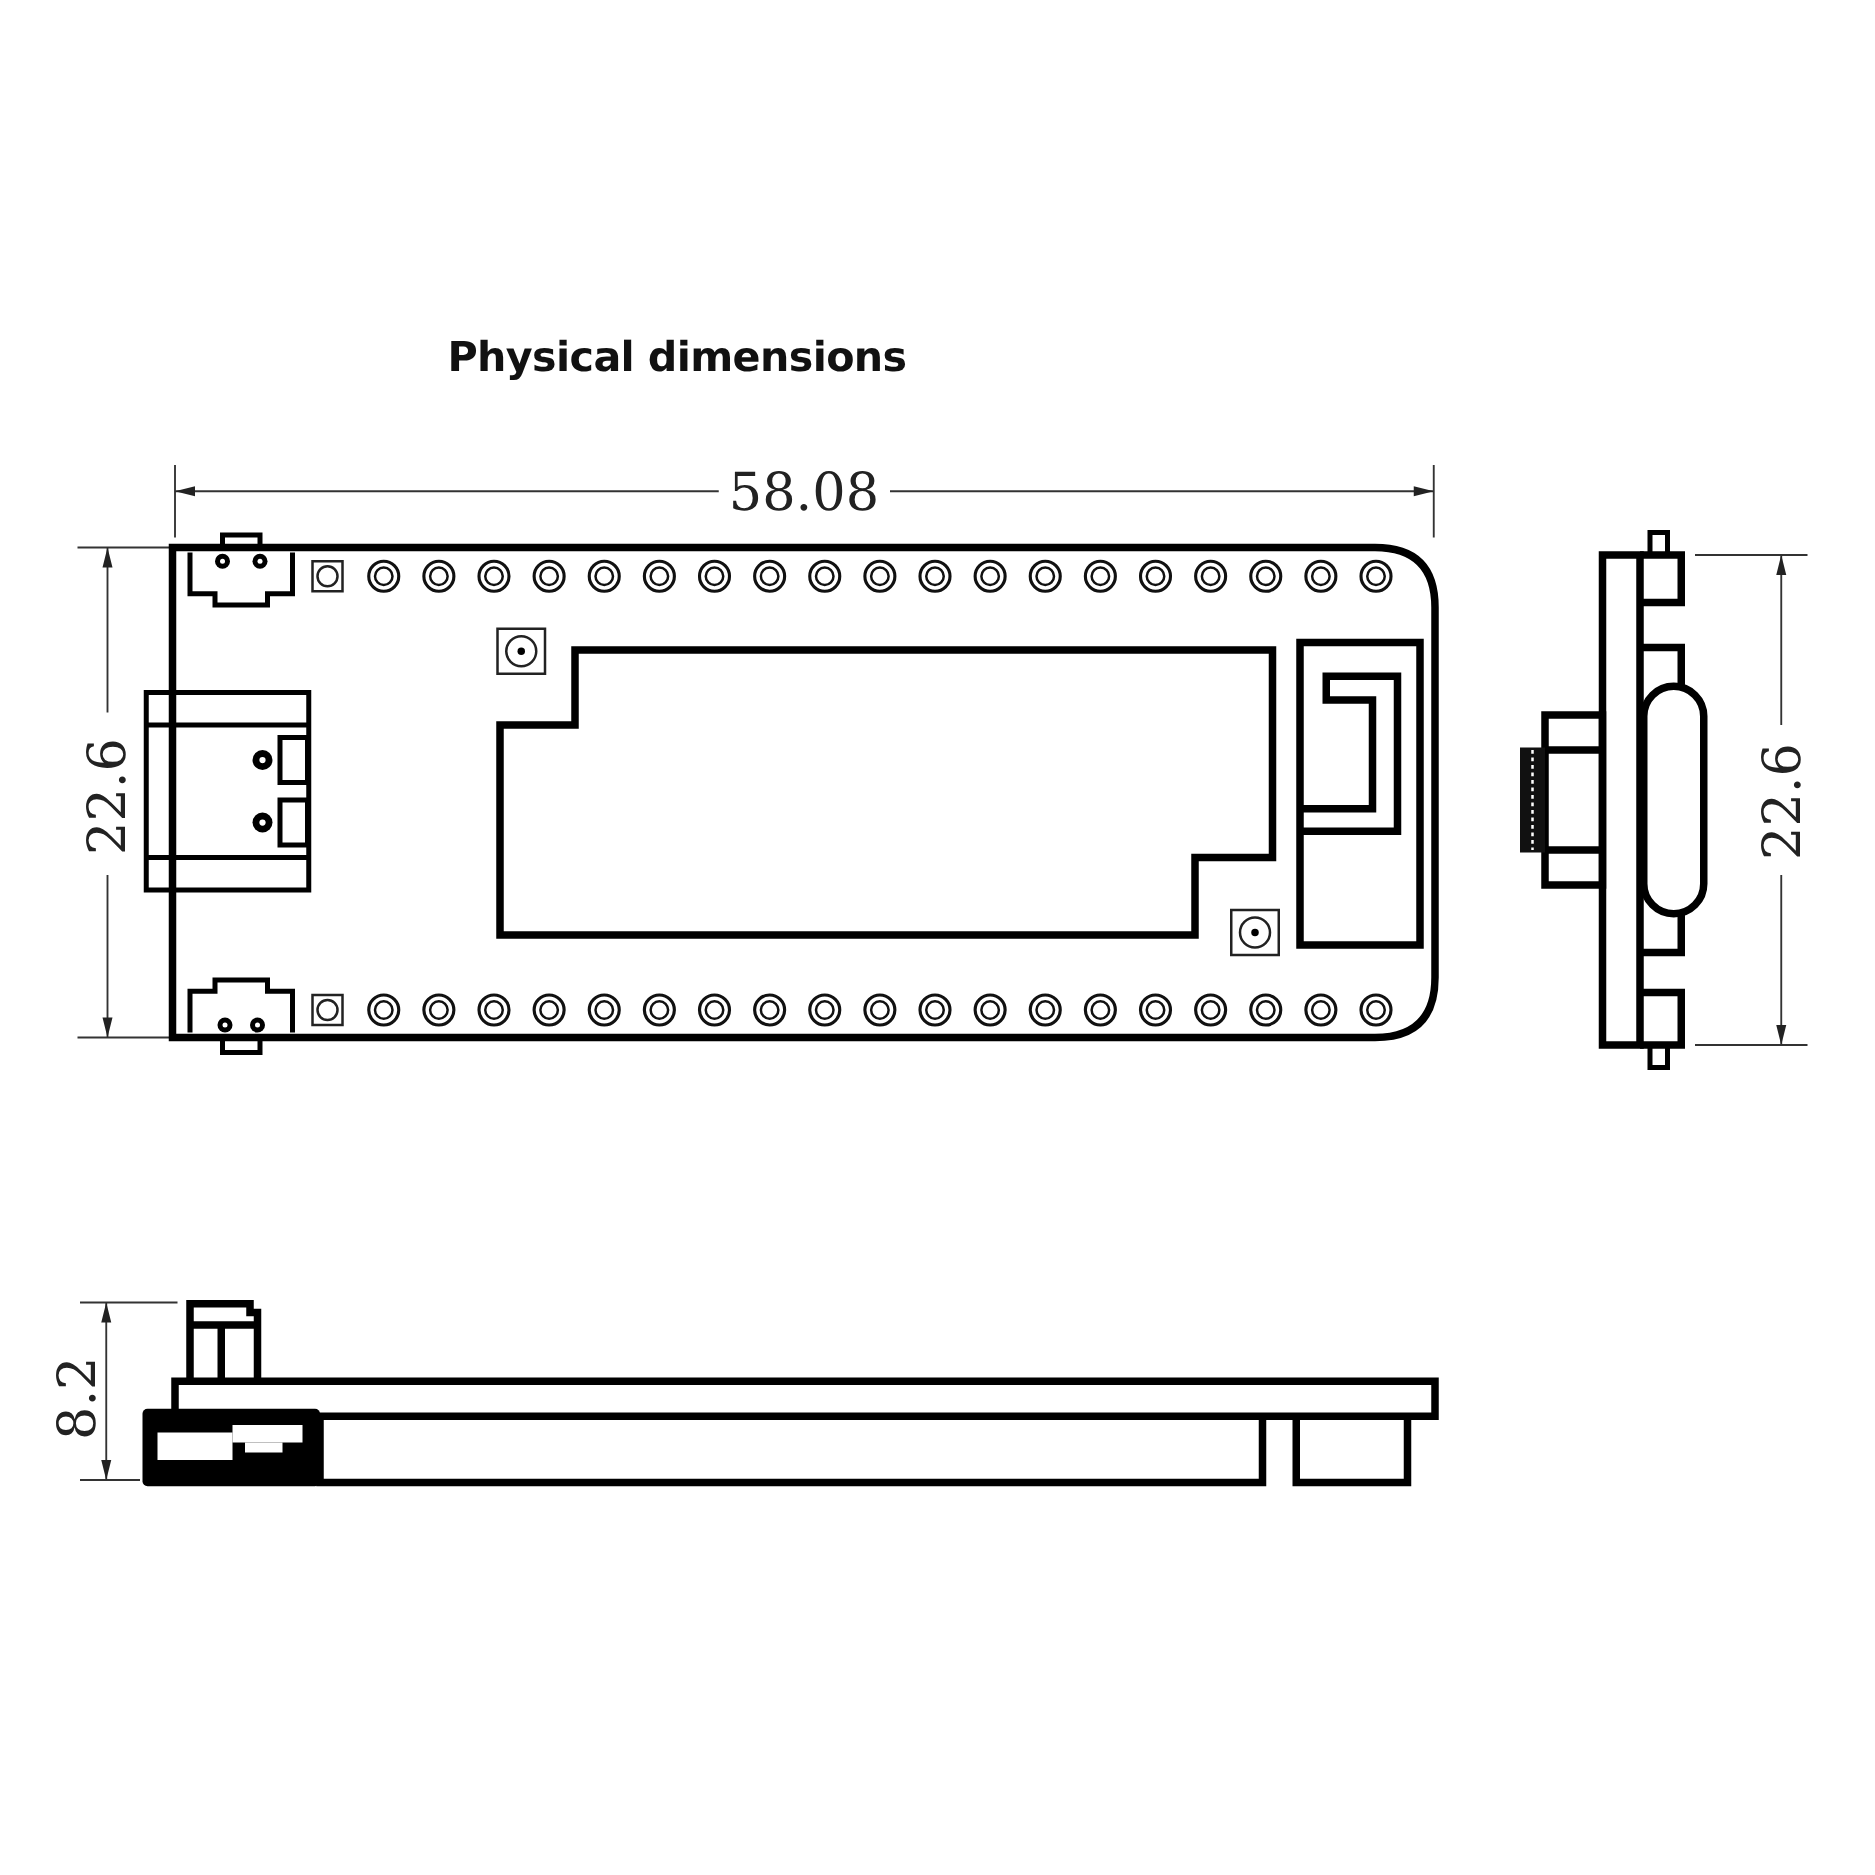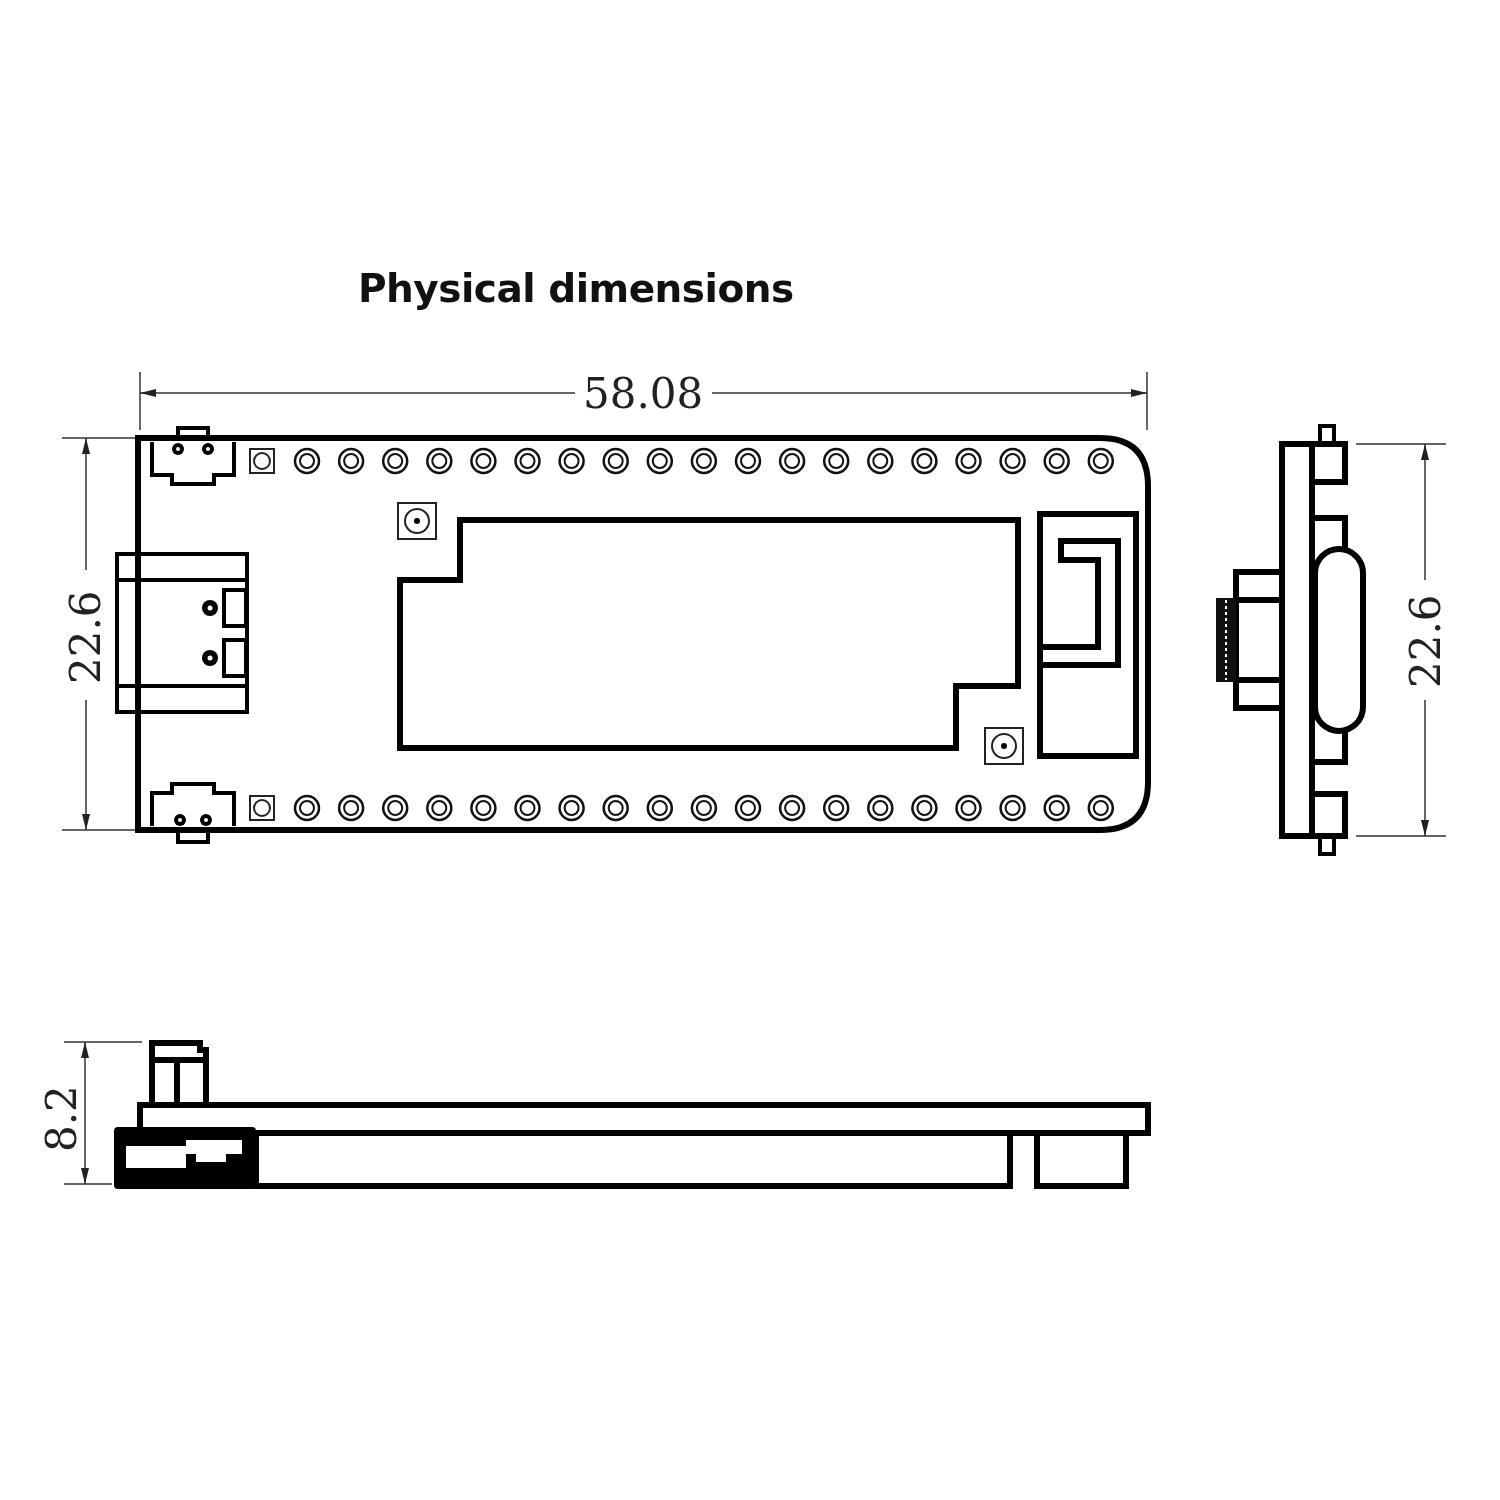--- a/index.html
+++ b/index.html
@@ -1,17 +1,17 @@
 <!DOCTYPE html>
 <html><head>
 <meta charset="utf-8">
 <style>
   html, body { margin:0; padding:0; background:#ffffff; }
   body { width:1500px; height:1500px; position:relative; overflow:hidden; }
-  .title { position:absolute; left:358px; top:266px; font-family:"DejaVu Sans", sans-serif; font-weight:bold; font-size:39px; color:#111; letter-spacing:-0.5px; }
+  .title { position:absolute; left:358px; top:266px; font-family:"DejaVu Sans", sans-serif; font-weight:bold; font-size:33px; color:#111; letter-spacing:-0.5px; }
   svg { position:absolute; left:0; top:0; }
   .dimtext { font-family:"DejaVu Serif", serif; font-size:42px; fill:#222; }
   .thick { stroke:#000; stroke-width:6; fill:none; }
   .med { stroke:#000; stroke-width:4; fill:none; }
   .thin { stroke:#333; stroke-width:1.5; fill:none; }
   .pad { stroke:#222; stroke-width:2; fill:none; }
 </style>
 </head>
 <body>
 

